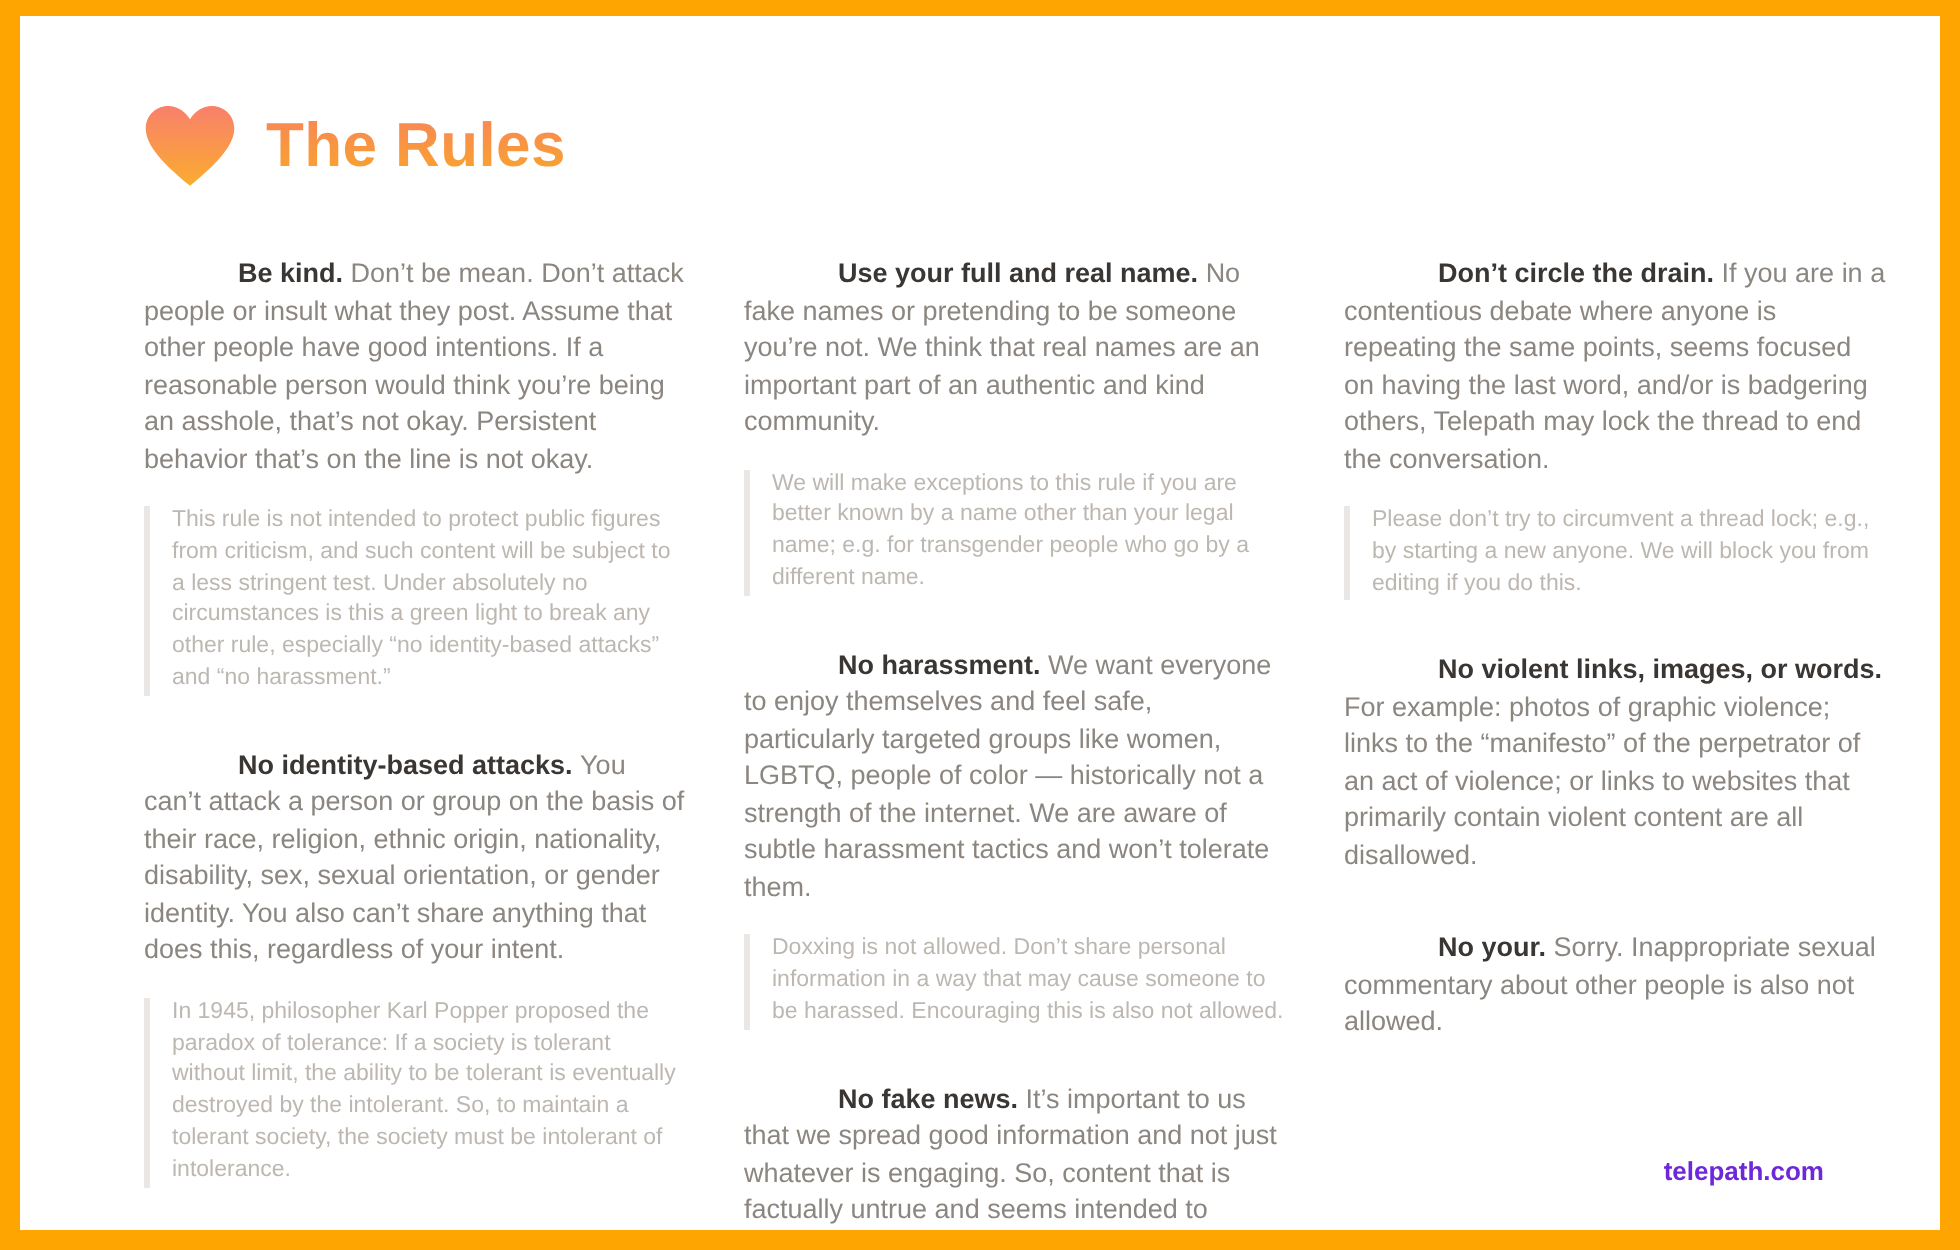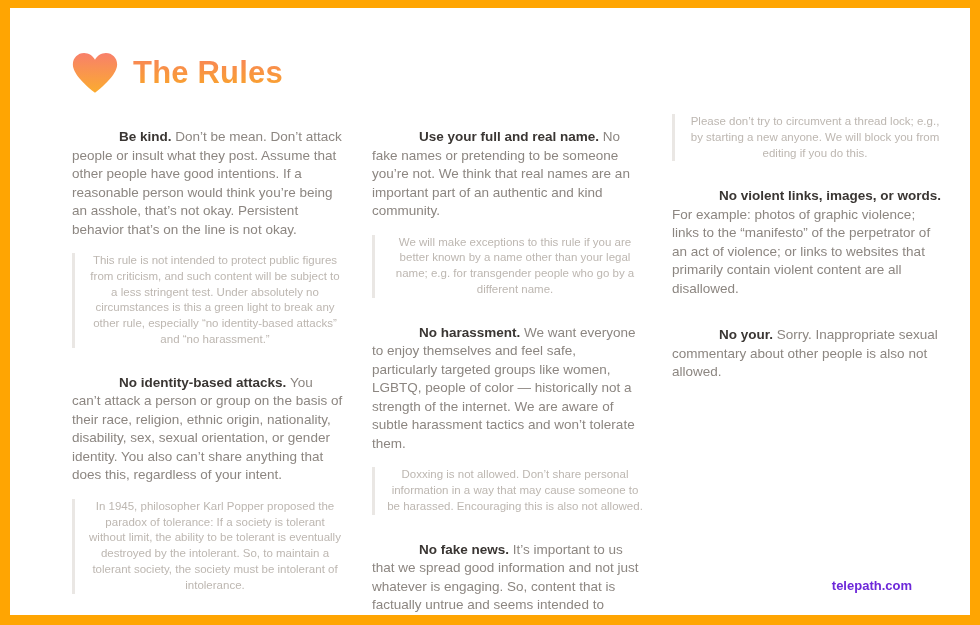--- a/index.html
+++ b/index.html
@@ -35,21 +35,20 @@
     font-size:13.5px; line-height:18.5px;
     color:#8C8681;
   }
   .rule strong { color:#3A3633; font-weight:700;padding-left:47px; }
   .note {
     margin:-14px 0 26px 0;
     font-size:11.5px; line-height:15.8px;
     color:#BDB7B1;
     border-left:3px solid #EAE7E4;
     padding-left:11px;
-    text-align:center;
   }
   .footer {
     position:absolute; right:58px; bottom:22px;
     font-size:13px; font-weight:700; color:#6d28d9;
   }
 </style>
 </head>
 <body>
 
 <div class="frame">
@@ -75,20 +74,21 @@
         <div class="note">In 1945, philosopher Karl Popper proposed the paradox of tolerance: If a society is tolerant without limit, the ability to be tolerant is eventually destroyed by the intolerant. So, to maintain a tolerant society, the society must be intolerant of intolerance.</div>
       </div>
     <div class="col">
         <p class="rule"><strong>Use your full and real name. </strong>No fake names or pretending to be someone you’re not. We think that real names are an important part of an authentic and kind community.</p>
         <div class="note">We will make exceptions to this rule if you are better known by a name other than your legal name; e.g. for transgender people who go by a different name.</div>
         <p class="rule"><strong>No harassment. </strong>We want everyone to enjoy themselves and feel safe, particularly targeted groups like women, LGBTQ, people of color — historically not a strength of the internet. We are aware of subtle harassment tactics and won’t tolerate them.</p>
         <div class="note">Doxxing is not allowed. Don’t share personal information in a way that may cause someone to be harassed. Encouraging this is also not allowed.</div>
         <p class="rule"><strong>No fake news. </strong>It’s important to us that we spread good information and not just whatever is engaging. So, content that is factually untrue and seems intended to mislead or confuse will be removed.</p>
       </div>
     <div class="col">
+        <p class="rule"><strong>Don’t circle the drain. </strong>If you are in a contentious debate where anyone is repeating the same points, seems focused on having the last word, and/or is badgering others, Telepath may lock the thread to end the conversation.</p>
         <div class="note">Please don’t try to circumvent a thread lock; e.g., by starting a new anyone. We will block you from editing if you do this.</div>
         <p class="rule"><strong>No violent links, images, or words. </strong>For example: photos of graphic violence; links to the “manifesto” of the perpetrator of an act of violence; or links to websites that primarily contain violent content are all disallowed.</p>
         <p class="rule"><strong>No your. </strong>Sorry. Inappropriate sexual commentary about other people is also not allowed.</p>
       </div>
   </div>
 
   <div class="footer">telepath.com</div>
 
 </div>
 

